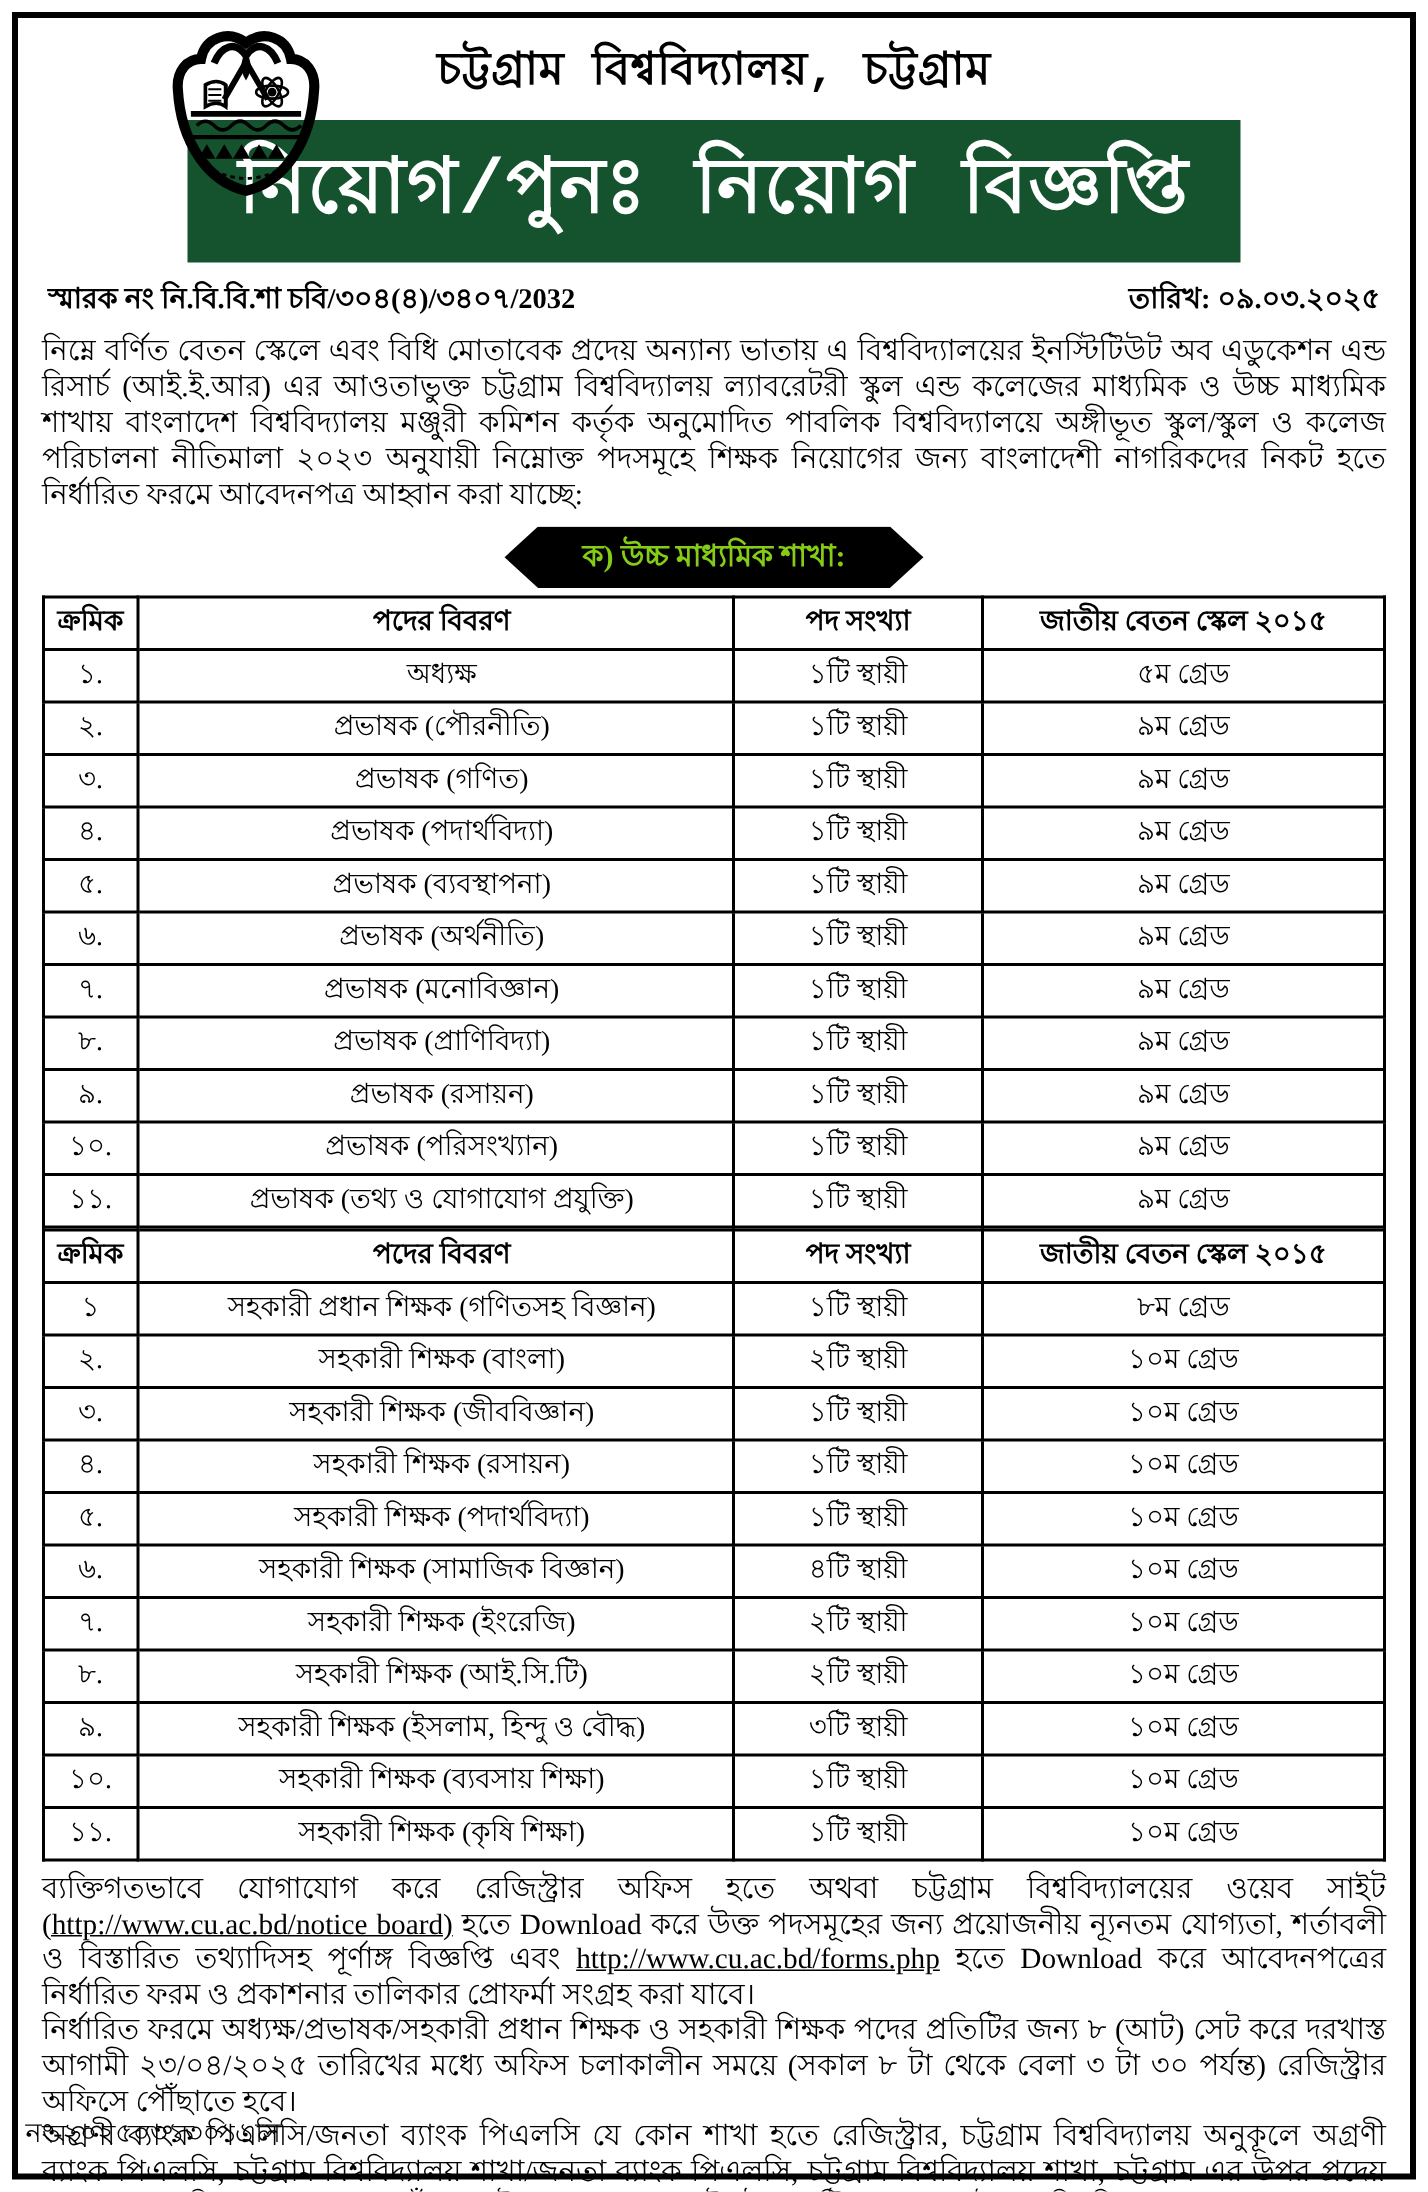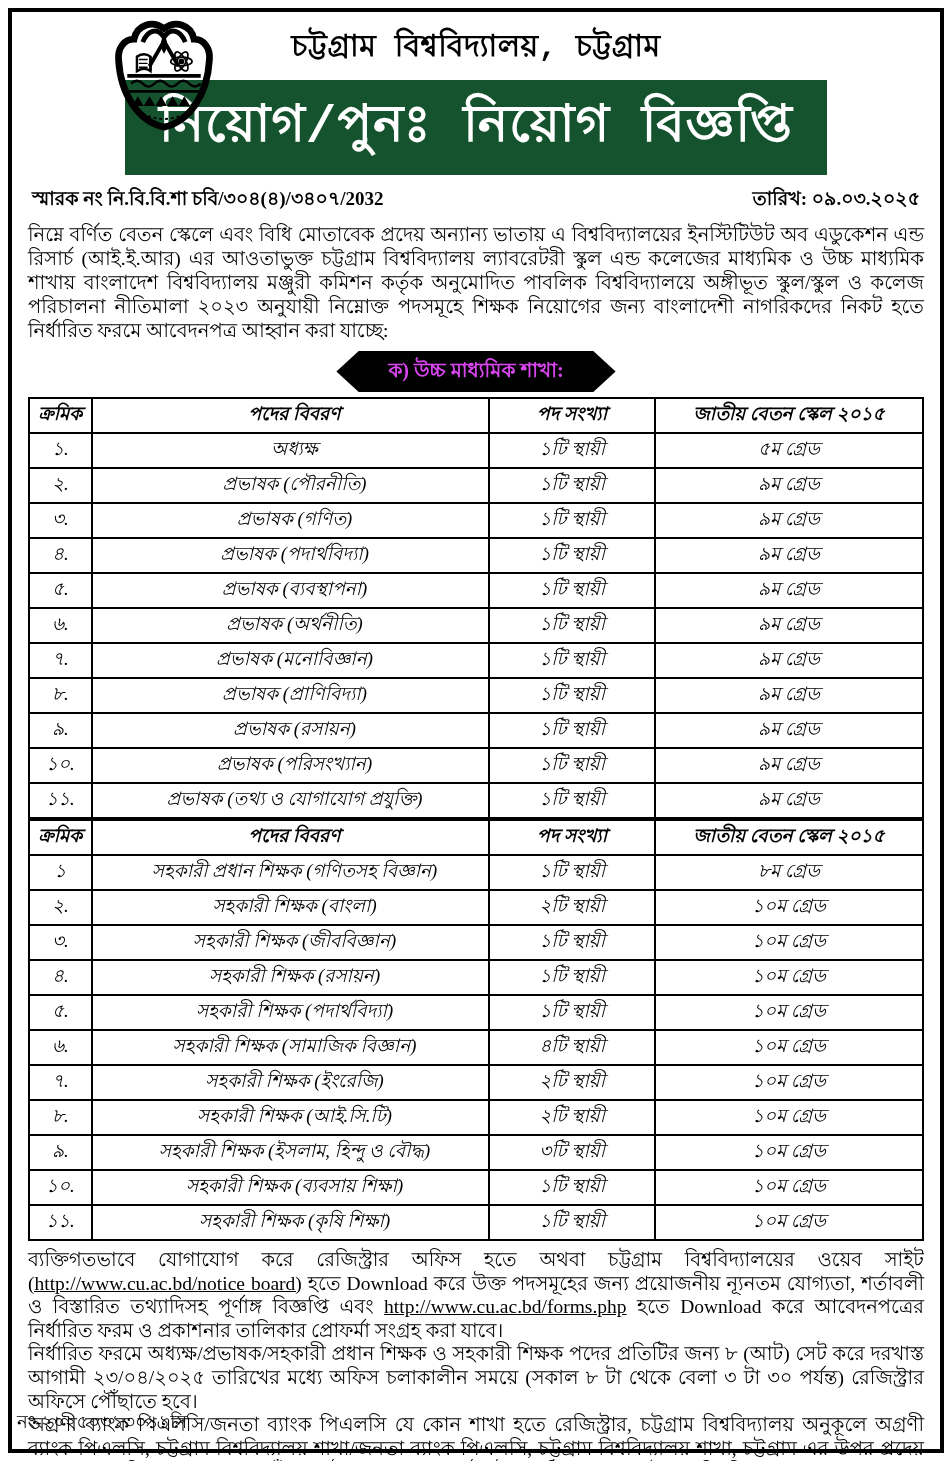--- a/index.html
+++ b/index.html
@@ -23,30 +23,29 @@
   }
   .memo-row {
     display:flex; justify-content:space-between;
     font-size:19px; font-weight:bold; margin-top:9px; padding:0 4px;
   }
   .intro {
     margin-top:7px; font-size:19.5px; line-height:24px; text-align:justify;
   }
   
   .badge {
-    width:max-content; margin:8px auto 5px; background:#000; color:#d946ef;
+    width:max-content; margin:8px auto 5px; background:#000; color:#84cc16;
     font-weight:bold; font-size:20px; text-align:center;
     padding:4px 52px;
     clip-path:polygon(0 50%, 8% 0, 92% 0, 100% 50%, 92% 100%, 8% 100%);
   }
   
   table.post-table {
     width:100%; border-collapse:collapse; table-layout:fixed;
     border:2px solid #14532d;
-    font-style:italic;
   }
   table.post-table th, table.post-table td {
     border:2px solid #000; font-size:18.5px; padding:1px 6px; height:21px;
     text-align:center; overflow:hidden; white-space:nowrap;
   }
   table.post-table th { font-weight:bold; }
   table.post-table th:nth-child(2),
   table.post-table td.c1 { text-align:center; padding-left:14px; }
   col.col-serial { width:7%; }
   col.col-desc   { width:44.5%; }

